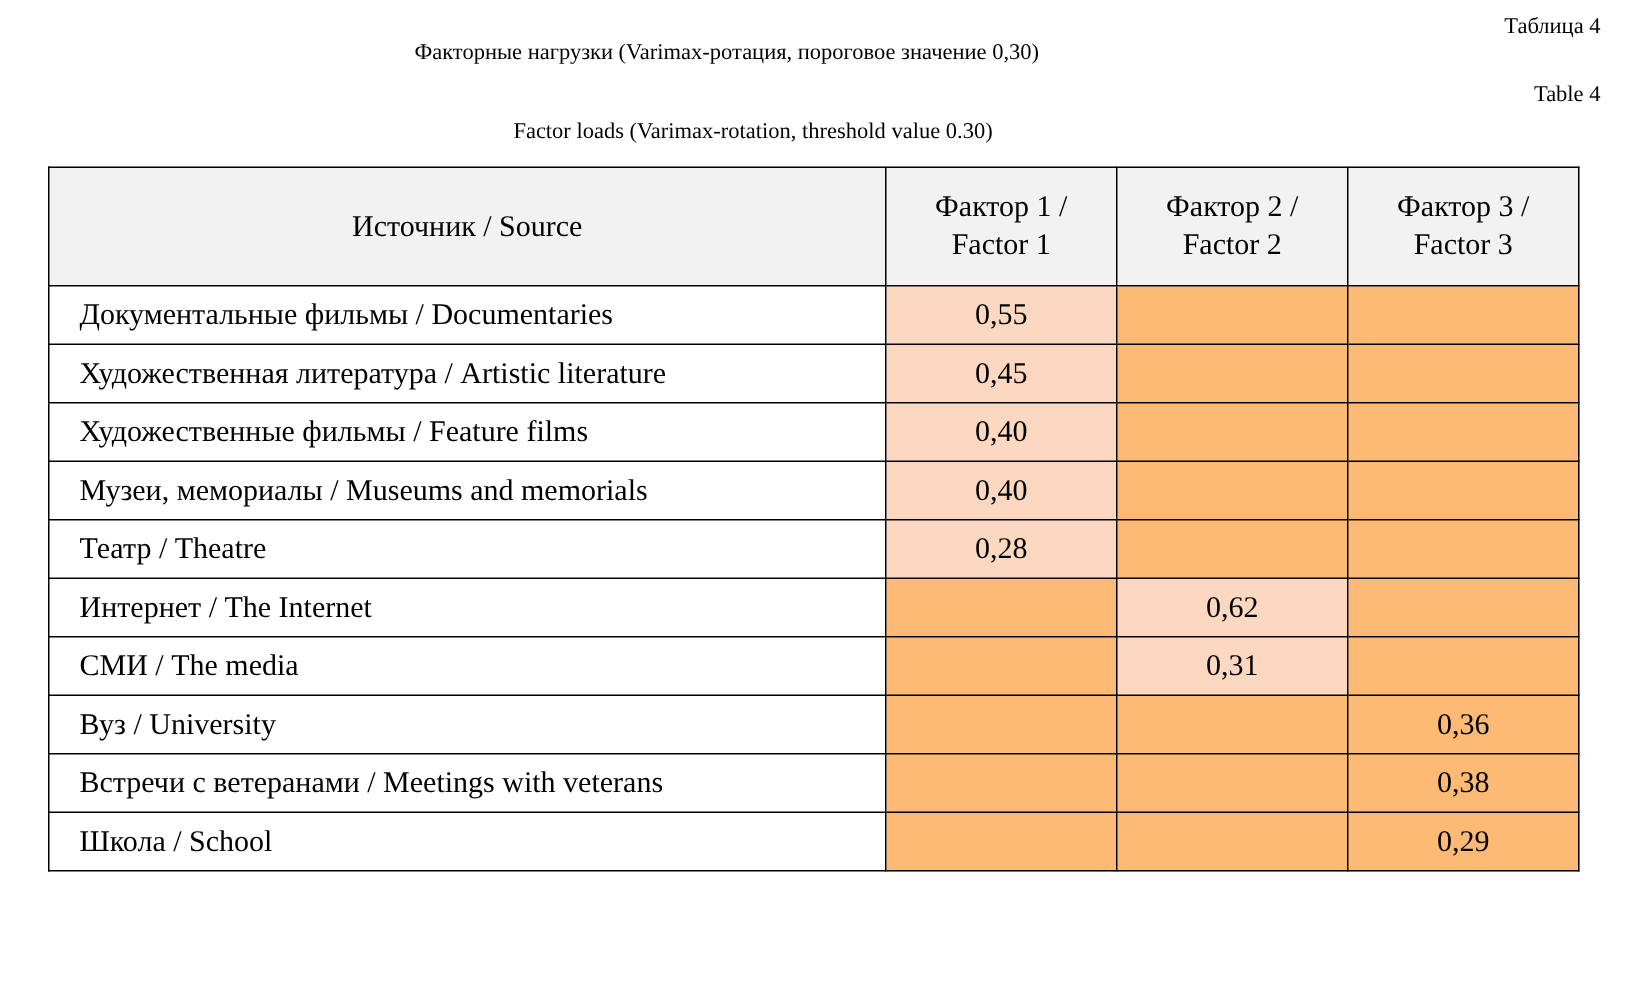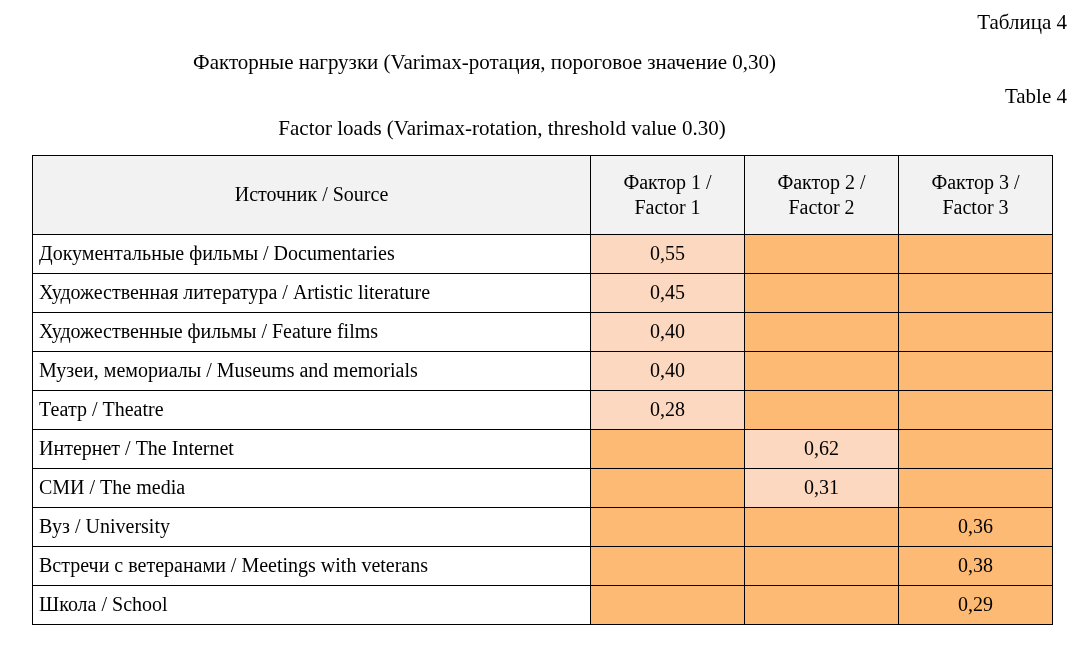--- a/index.html
+++ b/index.html
@@ -16,32 +16,32 @@
     overflow: hidden;
   }
   .page {
     width: 1089px;
     height: 654px;
     position: relative;
     box-sizing: border-box;
     padding: 0;
   }
   .caption-line {
-    font-size: 21px;
+    font-size: 15px;
     line-height: 1.15;
   }
   .caption-right {
     text-align: right;
     padding-right: 22px;
   }
   .caption-center {
     text-align: center;
   }
   .tbl-number-ru { margin-top: 10px; }
-  .title-ru { margin-top: 16px; padding-right: 120px; }
+  .title-ru { margin-top: 0; padding-right: 120px; }
   .tbl-number-en { margin-top: 10px; }
   .title-en { margin-top: 8px; padding-right: 85px; }
 
   table.factor-table {
     border-collapse: collapse;
     margin-left: 32px;
     margin-top: 14px;
     width: 1020px;
     table-layout: fixed;
   }
@@ -55,21 +55,21 @@
   }
   table.factor-table thead th {
     background: #f2f2f2;
     text-align: center;
     font-weight: normal;
     line-height: 1.25;
     height: 74px;
   }
   table.factor-table tbody td.source {
     text-align: left;
-    padding-left: 6px;
+    padding-left: 20px;
     height: 34px;
     white-space: nowrap;
   }
   table.factor-table tbody td.value {
     text-align: center;
   }
   .col-source { width: 558px; }
   .col-f { width: 154px; }
   .hl { background: #fbd8bf; margin-top: 36px; }
   .empty { background: #fdba74; }

